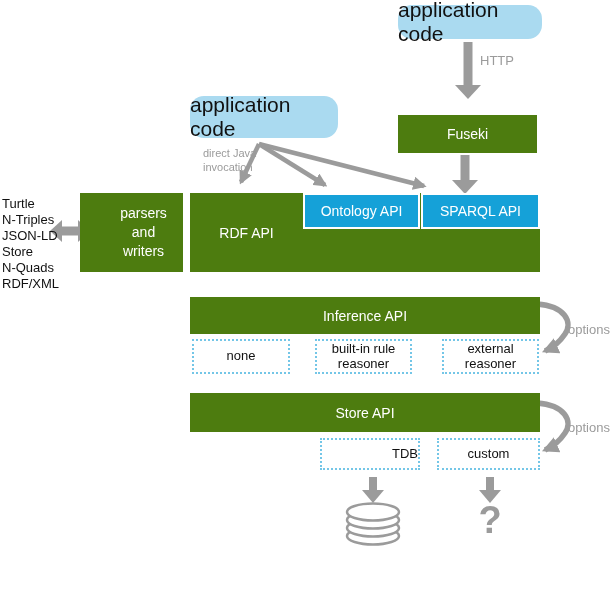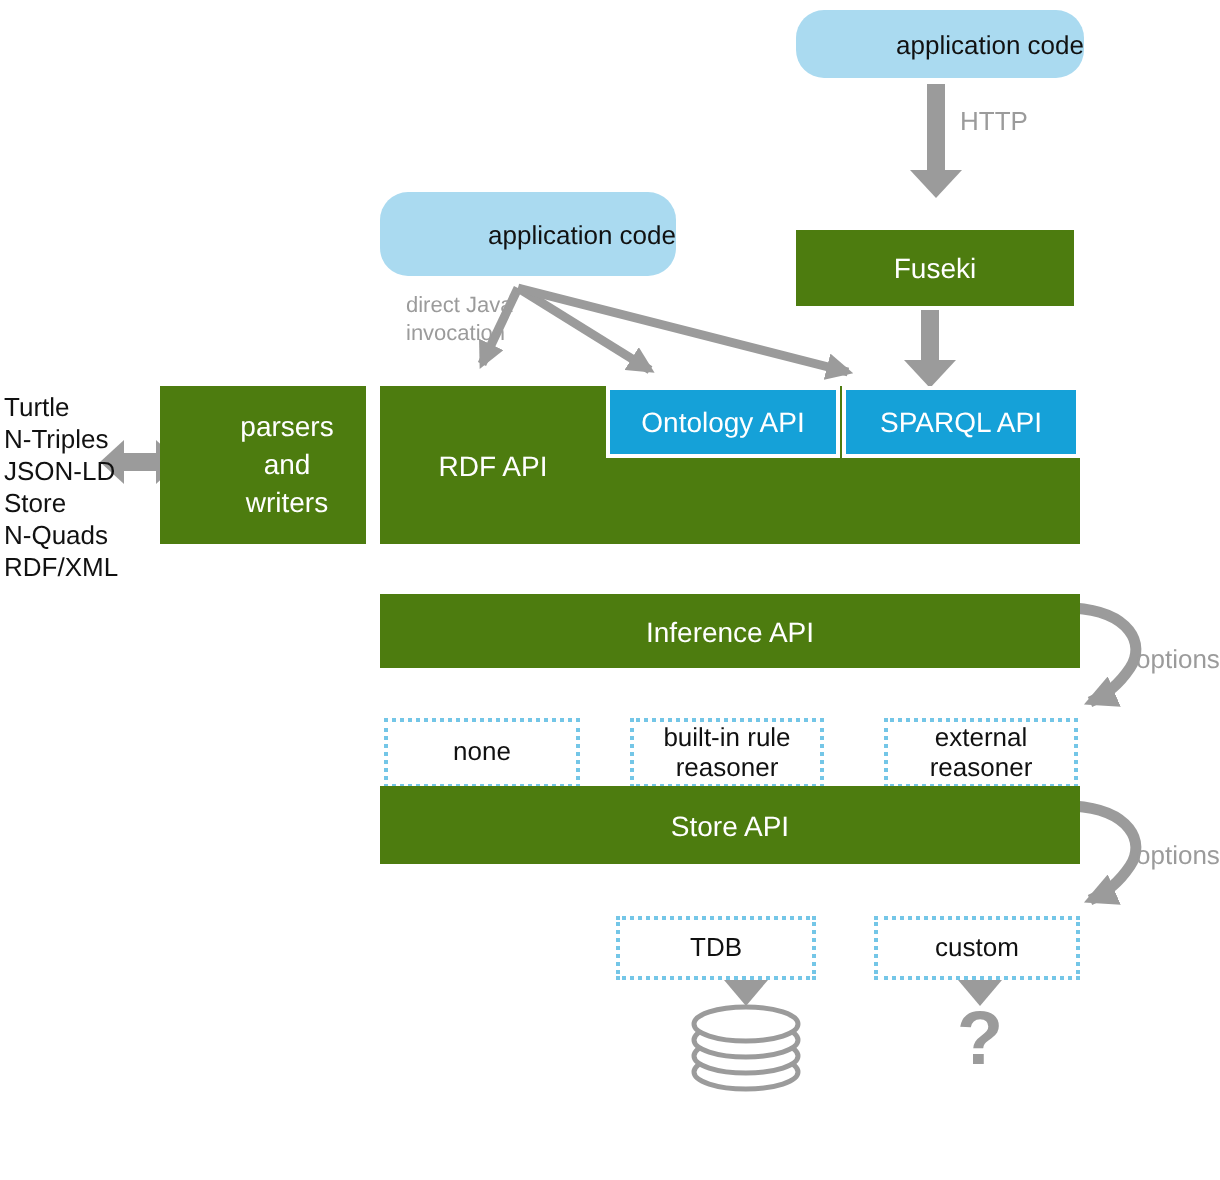--- a/index.html
+++ b/index.html
@@ -7,25 +7,25 @@
     position:relative;width:610px;height:590px;background:#ffffff;overflow:hidden;
     font-family:"Liberation Sans","DejaVu Sans",sans-serif;
   }
   .abs{position:absolute;box-sizing:border-box;}
   .blue-box{
     background:#4d7c0f;color:#ffffff;display:flex;align-items:center;justify-content:center;
     text-align:center;font-size:14px;
   }
   .rounded-box{
     background:#aadaf0;color:#111111;border-radius:14px;display:flex;align-items:center;
-    justify-content:flex-end;font-size:13px;
+    justify-content:center;font-size:21px;
   }
   .dotted-box{
     border:2px dotted #74c6e7;background:#ffffff;color:#111111;display:flex;align-items:center;
-    justify-content:center;text-align:center;font-size:13px;line-height:1.15;margin-top:20px;
+    justify-content:center;text-align:center;font-size:13px;line-height:1.15;
   }
   .gray-label{color:#9b9b9b;font-size:13px;line-height:1.25;}
   .fmt-line{font-size:13px;color:#111111;line-height:16px;white-space:nowrap;}
   .api-inner{
     background:#15a1d8;border:2px solid #ffffff;color:#ffffff;display:flex;align-items:center;
     justify-content:center;font-size:14px;
   }
   .parsers-line{display:block;line-height:19px;}
   svg.overlay{position:absolute;left:0;top:0;pointer-events:none;}
   .qmark{color:#9b9b9b;font-size:38px;font-weight:bold;text-align:center;}
@@ -141,21 +141,21 @@
   </div>
   <div class="abs dotted-box" style="left:442px;top:339px;width:97px;height:35px;">
     <span>external reasoner</span>
   </div>
 
   <div class="abs blue-box" style="left:190px;top:393px;width:350px;height:39px;">
     <span>Store API</span>
   </div>
   <div class="abs gray-label" style="left:568px;top:420px;">options</div>
 
-  <div class="abs dotted-box" style="left:308px;top:438px;width:100px;height:32px;">
+  <div class="abs dotted-box" style="left:320px;top:438px;width:100px;height:32px;justify-content:flex-end;">
     <span>TDB</span>
   </div>
   <div class="abs dotted-box" style="left:437px;top:438px;width:103px;height:32px;">
     <span>custom</span>
   </div>
 
 
   <div class="abs qmark" style="left:477px;top:499px;width:26px;">?</div>
 
 </div>

